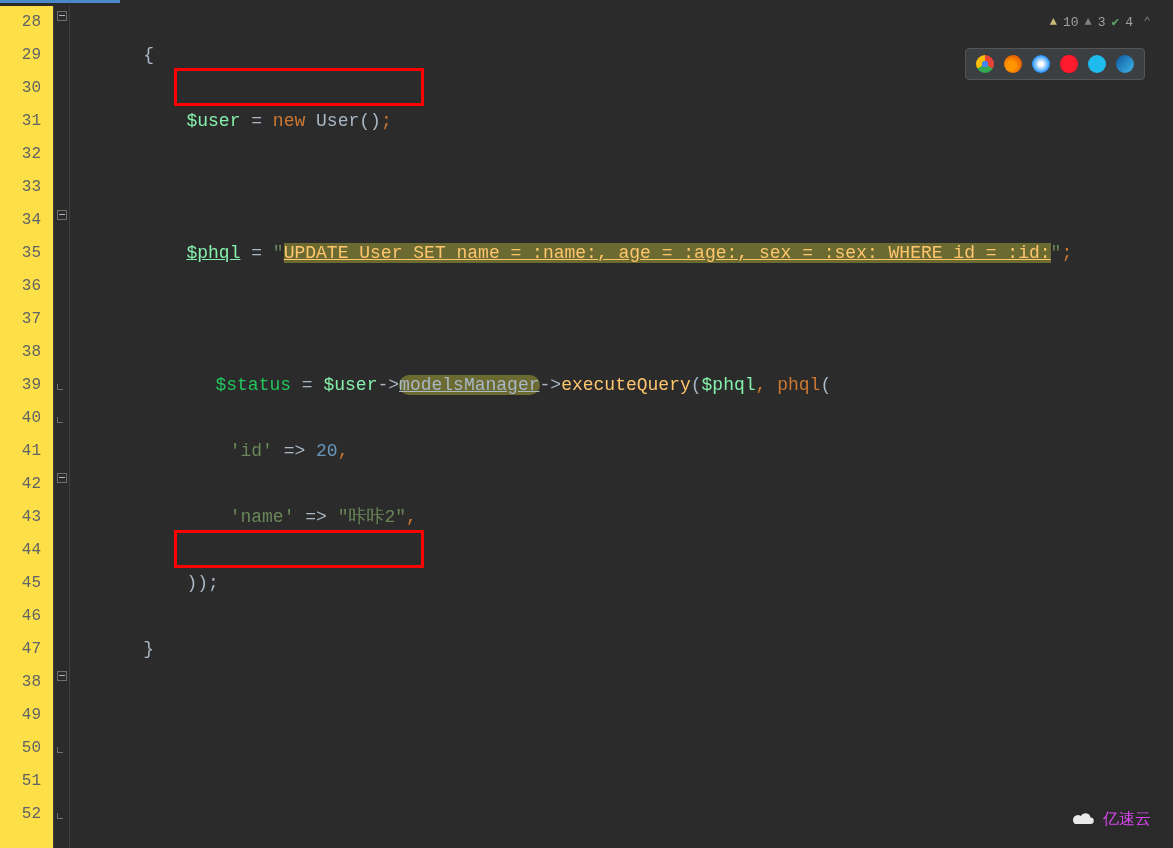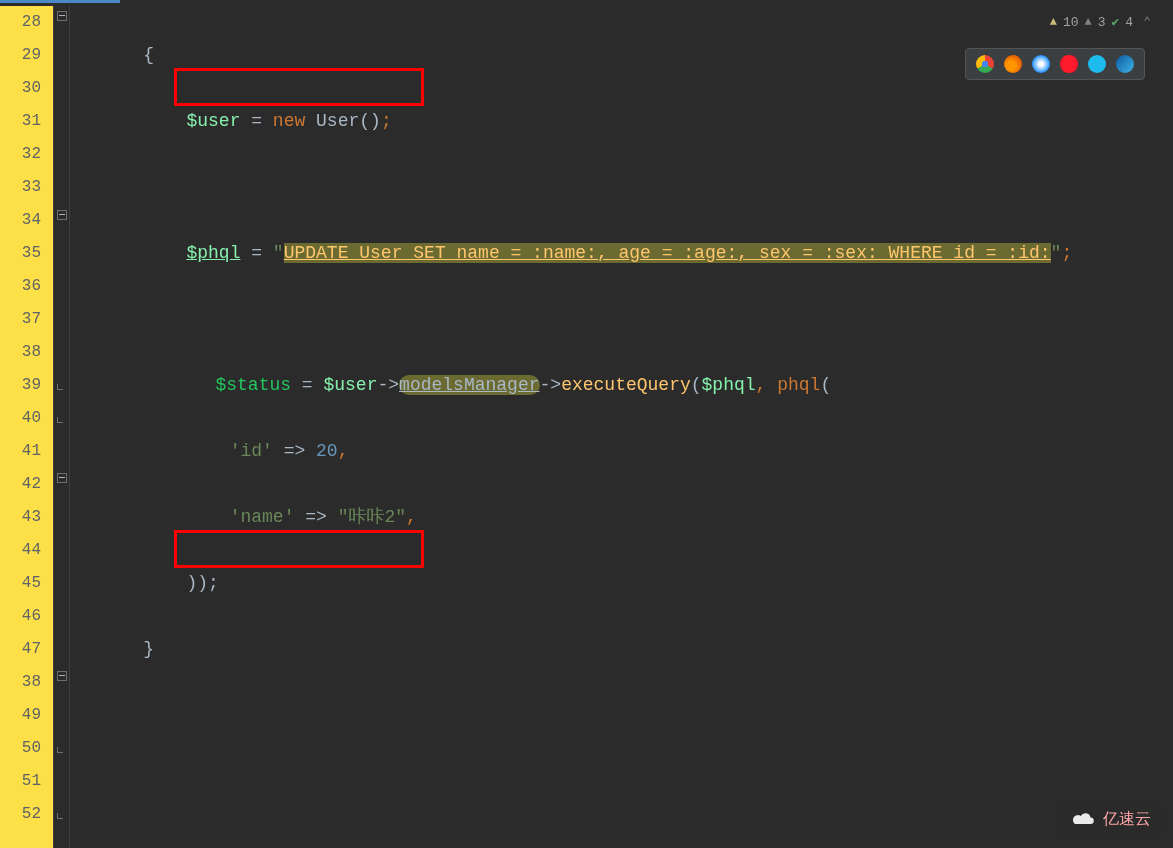--- a/index.html
+++ b/index.html
@@ -133,21 +133,21 @@
 .bi.chrome { background: radial-gradient(circle at 50% 50%, #4285f4 25%, transparent 26%), conic-gradient(#ea4335 0 120deg, #34a853 120deg 240deg, #fbbc05 240deg 360deg); }
 .bi.firefox { background: radial-gradient(circle at 40% 60%, #ff9500 30%, #e66000 70%); }
 .bi.safari { background: radial-gradient(circle, #fff 15%, #1e90ff 70%); }
 .bi.opera { background: radial-gradient(ellipse at center, #ff1b2d 60%, #a70014 100%); border-radius: 50% / 60%; }
 .bi.ie { background: #1ebbee; }
 .bi.edge { background: linear-gradient(135deg, #0c59a4, #40b5e5); }
 .watermark {
   position: absolute;
   bottom: 12px; right: 10px;
   background: rgba(42,42,42,0.85);
-  color: #fca5a5;
+  color: #d946ef;
   font-family: sans-serif;
   font-size: 16px;
   padding: 6px 12px;
   display: flex;
   align-items: center;
   gap: 6px;
   border-radius: 4px 0 0 4px;
 }
 .watermark svg { width: 26px; height: 20px; }
 </style>

